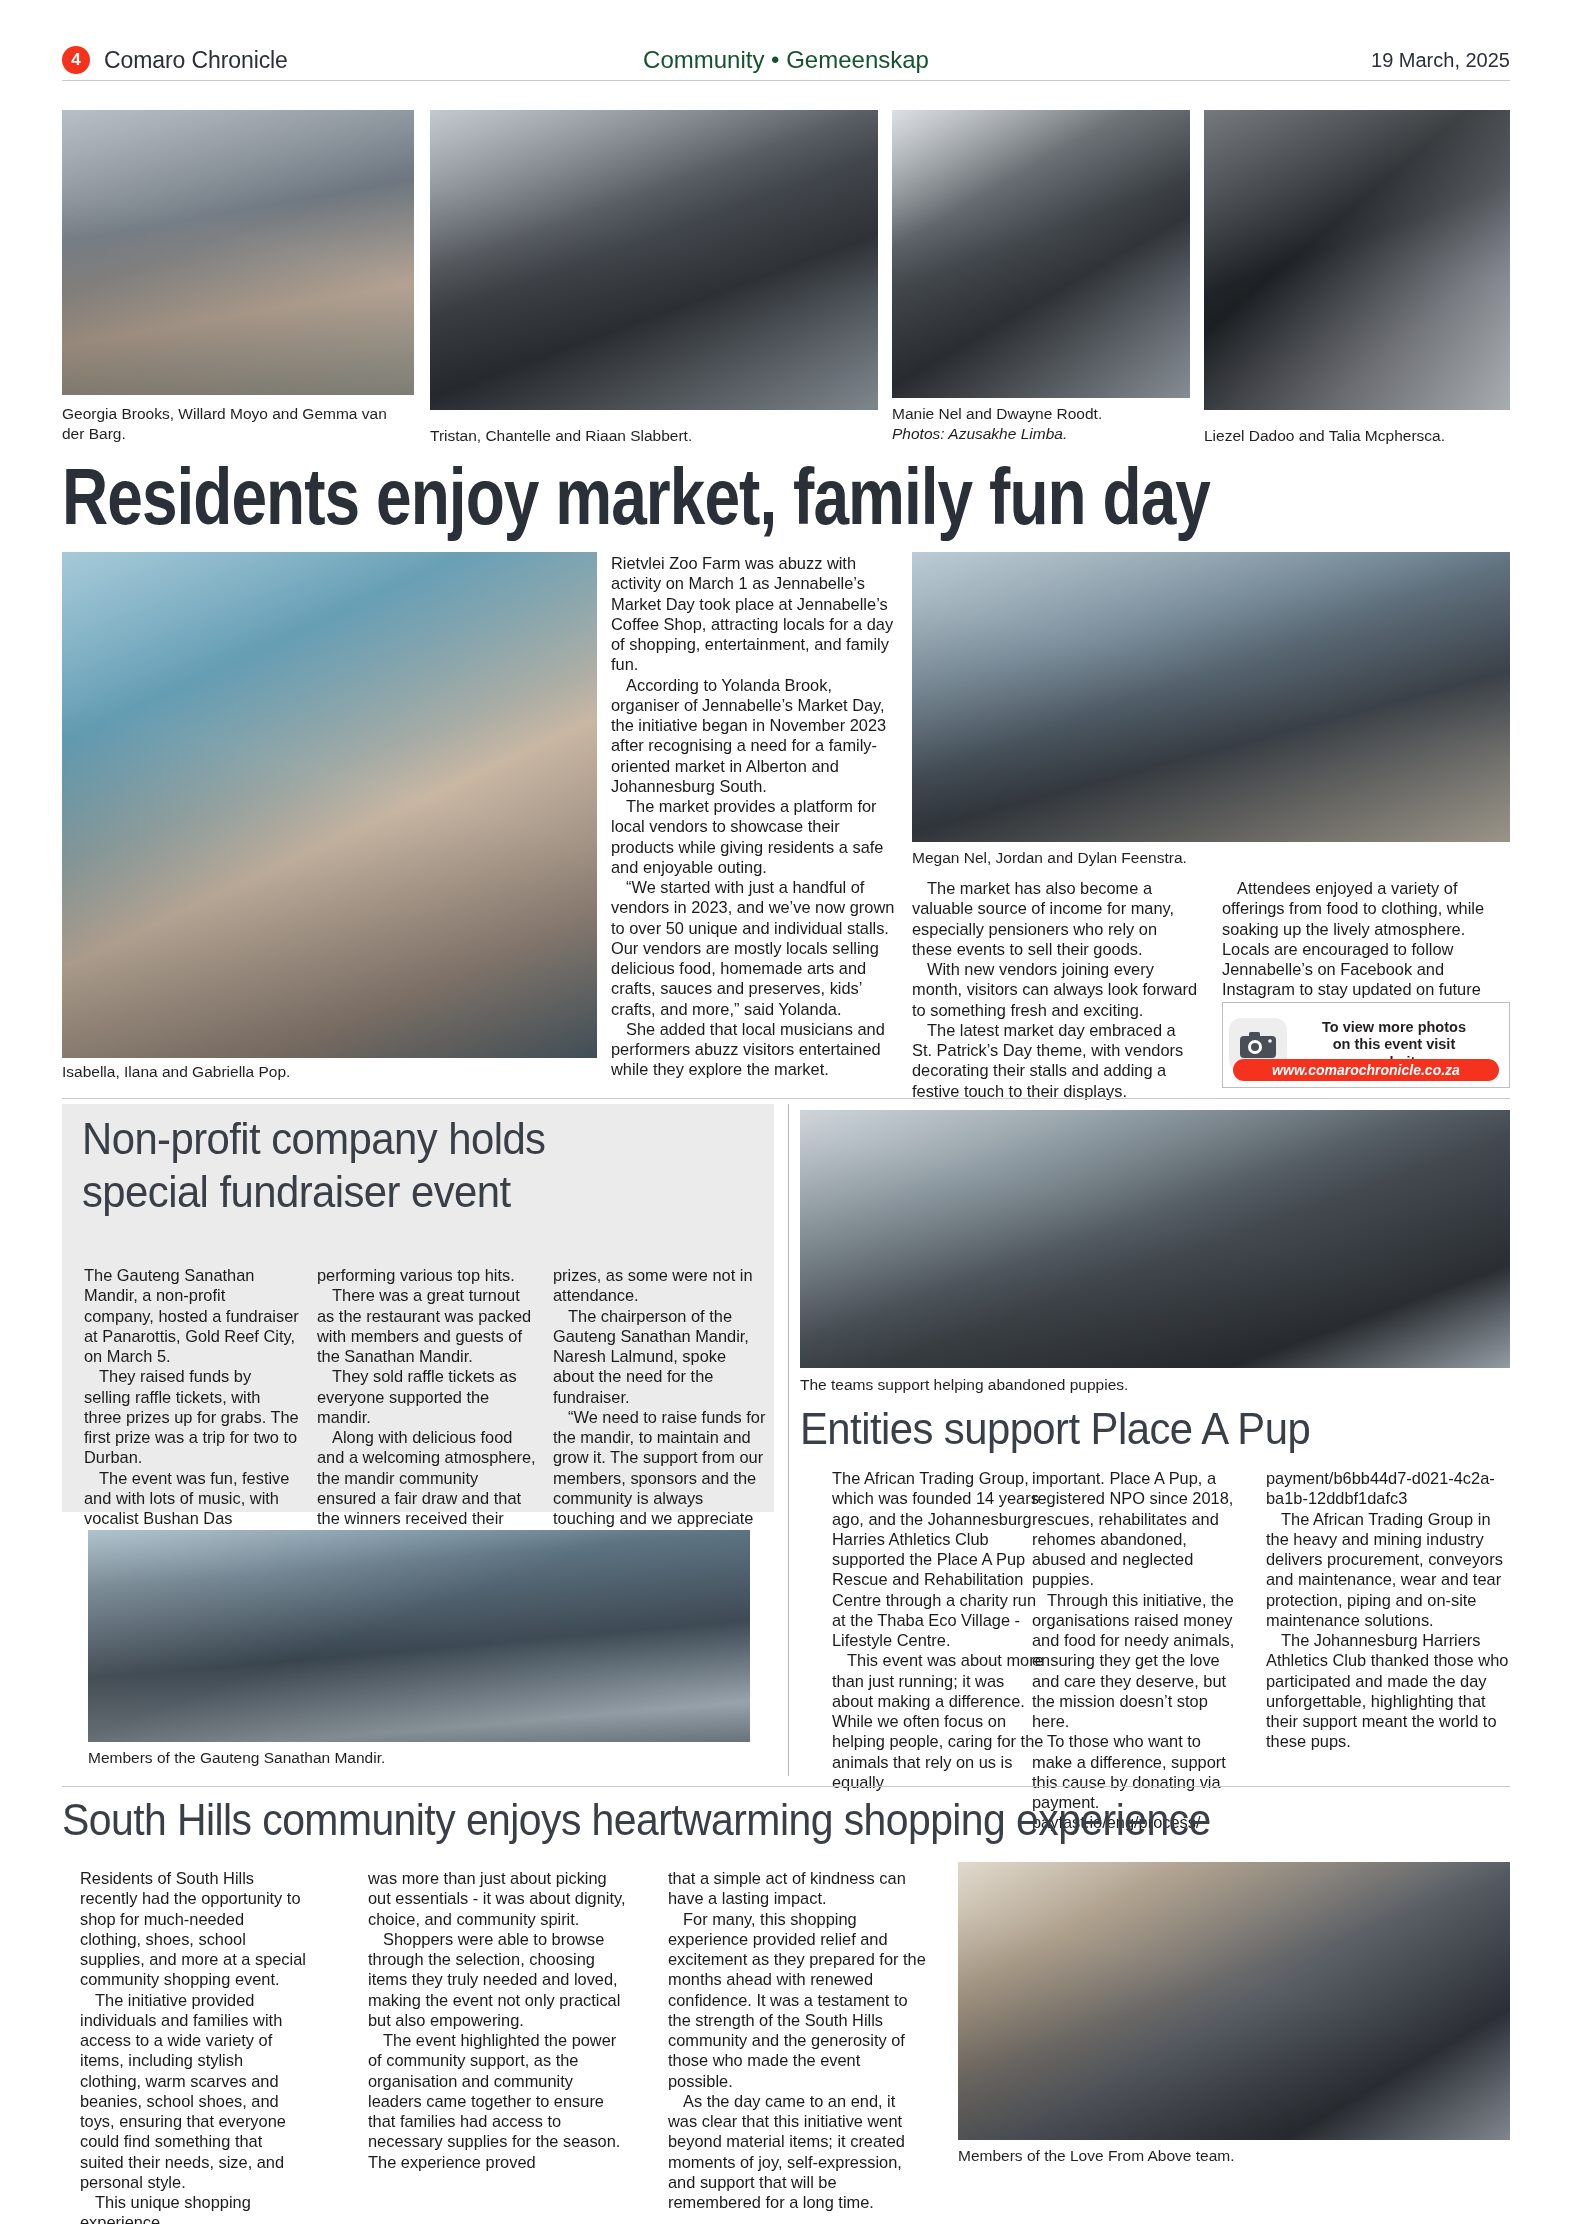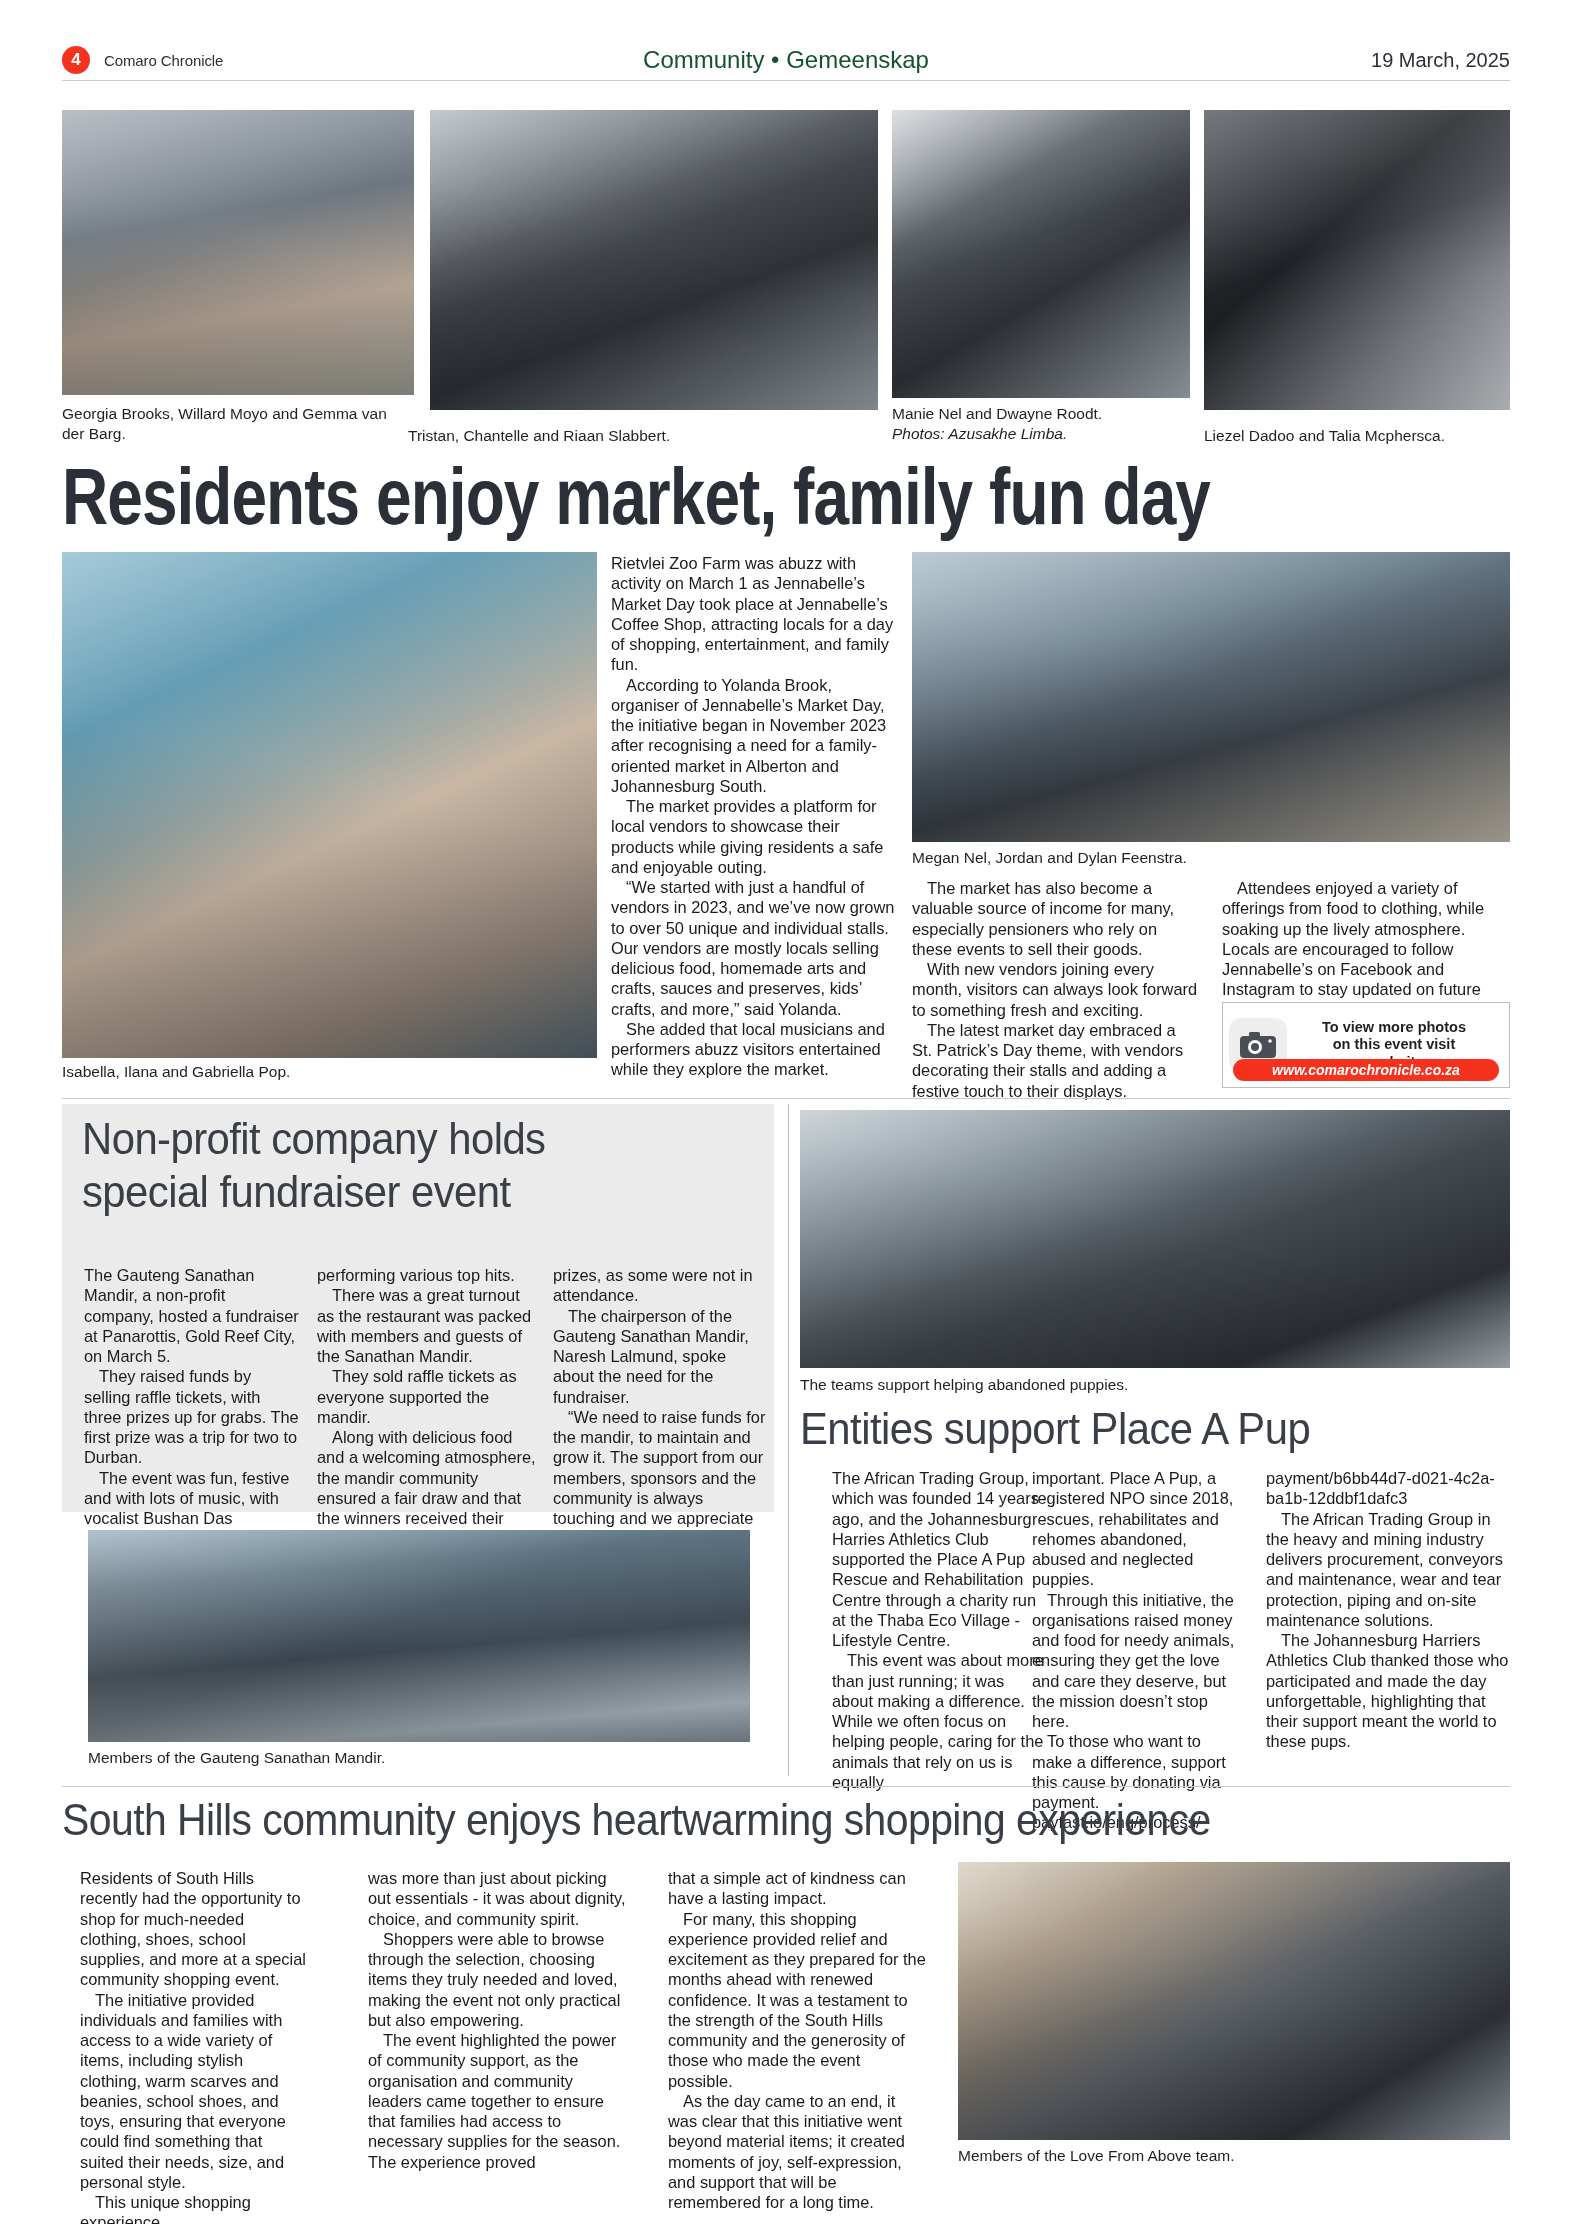--- a/index.html
+++ b/index.html
@@ -28,21 +28,21 @@
   .page-badge {
     width: 28px; height: 28px; border-radius: 50%;
     background: #f5321e; color: #fff;
     font-size: 17px; font-weight: bold;
     display: flex; align-items: center; justify-content: center;
     font-family: "Liberation Sans", sans-serif;
     flex: 0 0 auto;
   }
   .masthead-title {
     margin-left: 14px;
-    font-size: 15px;
+    font-size: 23px;
     color: #2b2f38;
     font-family: "Liberation Sans", sans-serif;
     letter-spacing: -0.1px;
     text-align: right;
   }
   .masthead-center {
     position: absolute;
     left: 0; right: 0;
     text-align: center;
     color: #14532d;
@@ -189,21 +189,21 @@
     <div class="masthead-date">19 March, 2025</div>
   </div>
   <div class="rule" style="top:80px;"></div>
 
   <div class="photo ph-a" style="position:absolute;left:62px;top:110px;width:352px;height:285px;"></div>
   <div class="photo ph-b" style="position:absolute;left:430px;top:110px;width:448px;height:300px;"></div>
   <div class="photo ph-c" style="position:absolute;left:892px;top:110px;width:298px;height:288px;"></div>
   <div class="photo ph-d" style="position:absolute;left:1204px;top:110px;width:306px;height:300px;"></div>
 
   <div class="caption" style="position:absolute;left:62px;top:404px;width:350px;">Georgia Brooks, Willard Moyo and Gemma van der Barg.</div>
-  <div class="caption" style="position:absolute;left:408px;top:426px;width:450px;">Tristan, Chantelle and Riaan Slabbert.</div>
+  <div class="caption" style="position:absolute;left:430px;top:426px;width:450px;">Tristan, Chantelle and Riaan Slabbert.</div>
   <div class="caption" style="position:absolute;left:892px;top:404px;width:300px;">Manie Nel and Dwayne Roodt.</div>
   <div class="caption ital" style="position:absolute;left:892px;top:424px;width:300px;font-style:italic;">Photos: Azusakhe Limba.</div>
   <div class="caption" style="position:absolute;left:1204px;top:426px;width:306px;">Liezel Dadoo and Talia Mcphersca.</div>
 
   <div class="headline-slab" style="position:absolute;left:62px;top:460px;width:1800px;">Residents enjoy market, family fun day</div>
 
   <div class="photo ph-e" style="position:absolute;left:62px;top:552px;width:535px;height:506px;"></div>
   <div class="caption" style="position:absolute;left:62px;top:1062px;width:535px;">Isabella, Ilana and Gabriella Pop.</div>
 
   <div class="photo ph-f" style="position:absolute;left:912px;top:552px;width:598px;height:290px;"></div>

